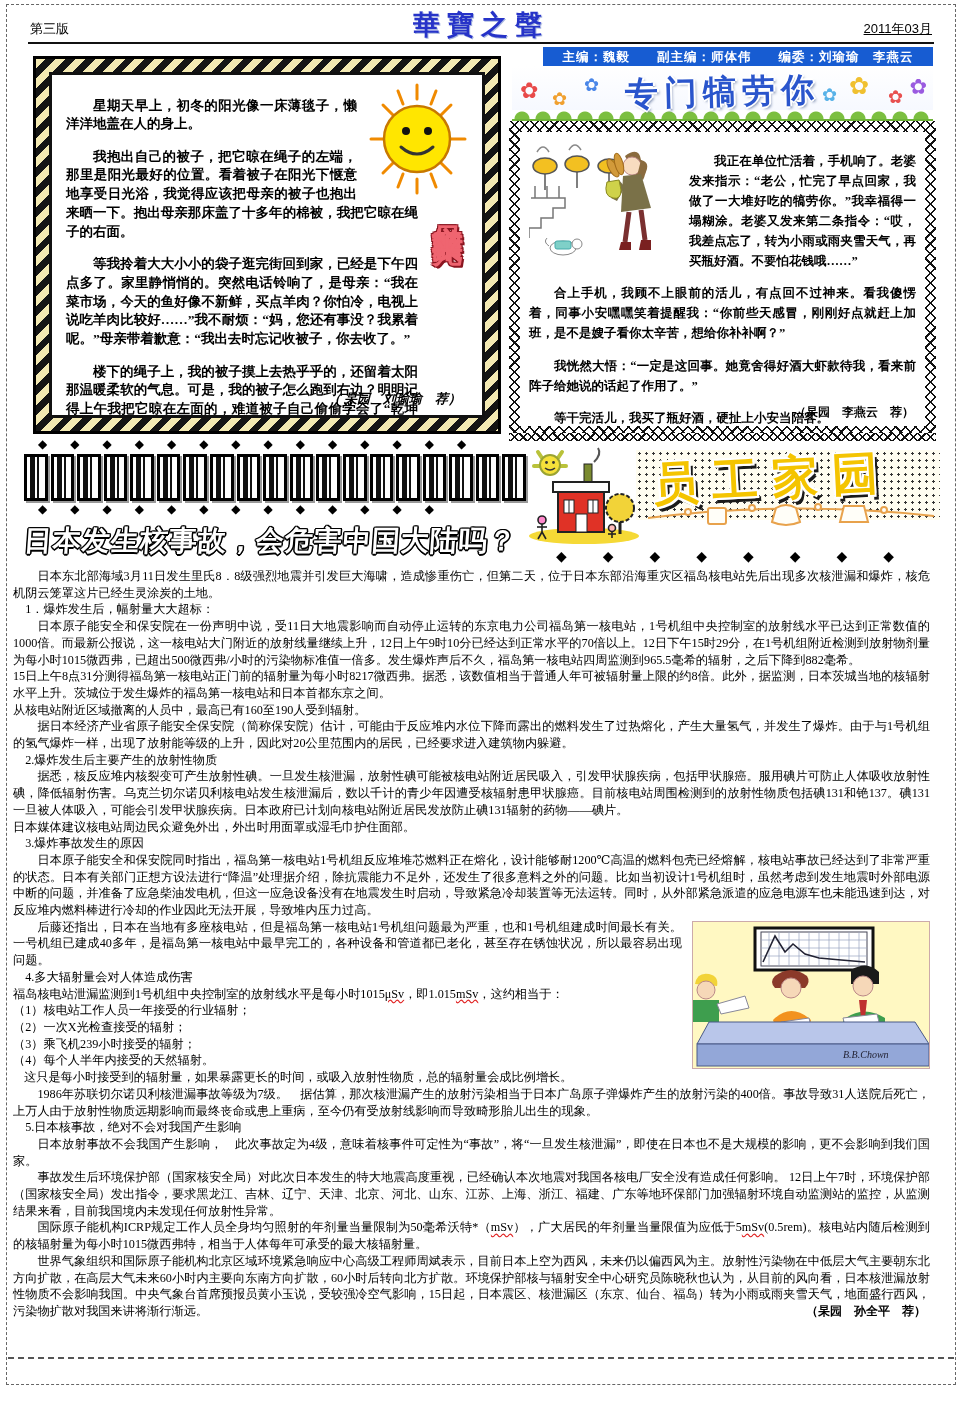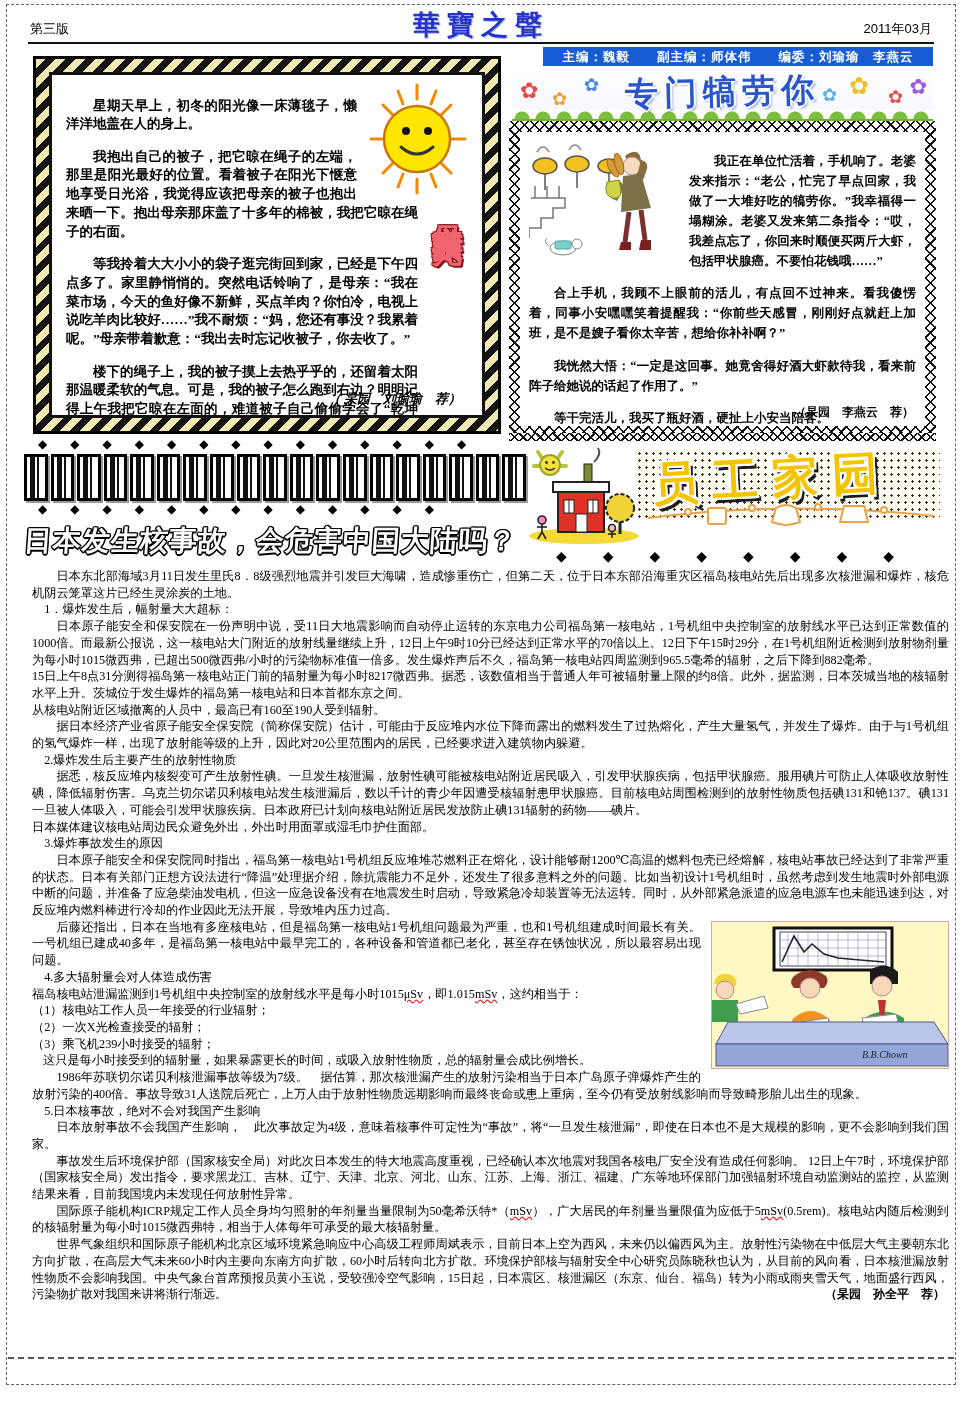--- a/index.html
+++ b/index.html
@@ -3,21 +3,21 @@
 <meta charset="utf-8">
 <style>
   html,body{margin:0;padding:0;background:#e8e8e8;}
   .page{position:relative;width:962px;height:1401px;background:#fff;margin:0 auto;
         font-family:"Liberation Sans","DejaVu Sans",sans-serif;overflow:hidden;color:#000;}
   .abs{position:absolute;}
   
   .page-border{position:absolute;left:6px;top:4px;right:6px;bottom:16px;border:1px dashed #666;pointer-events:none;}
   .bottom-dash{position:absolute;left:8px;right:8px;top:1357px;border-top:2px dashed #555;}
   .hdr-edition{left:30px;top:20px;font-size:13px;}
-  .hdr-date{right:30px;top:20px;font-size:13px;}
+  .hdr-date{right:30px;top:20px;font-size:13px;text-decoration:underline;}
   .hdr-masthead{left:0;top:7px;width:100%;text-align:center;font-size:27px;font-weight:bold;color:#2633c8;
         letter-spacing:7px;font-family:"Liberation Serif","DejaVu Serif",serif;text-shadow:1px 1px 0 #aab8e0;}
   .hdr-rule{left:28px;right:28px;top:42px;border-top:2px solid #111;}
   .editor-bar{left:543px;top:47px;width:390px;height:21px;background:#175cd2;color:#fff;font-size:12.5px;
         font-weight:bold;line-height:21px;text-align:center;letter-spacing:1px;}
   
   .box1{left:33px;top:56px;width:468px;height:378px;background:#000;}
   .box1 .pat{position:absolute;inset:3px;background:repeating-linear-gradient(135deg,#f3e9b2 0 7px,#141414 7px 14px);}
   .box1 .inner{position:absolute;inset:16px;background:#fff;border:3px solid #111;padding:8px 12px 4px 14px;
         box-sizing:border-box;overflow:hidden;font-family:"Liberation Serif","DejaVu Serif",serif;
@@ -72,21 +72,21 @@
   .b2-dots{position:absolute;left:108px;top:4px;right:0;bottom:24px;
         background:radial-gradient(#333 1px,transparent 1.3px) 0 0/7px 7px,#fffdf0;}
   .banner2-title{position:absolute;left:124px;top:2px;font-size:46px;font-weight:bold;color:#f4c400;
         letter-spacing:14px;transform:rotate(-3deg);white-space:nowrap;
         text-shadow:-2px -2px 0 #fff,2px -2px 0 #fff,-2px 2px 0 #fff,2px 2px 0 #fff,4px 5px 0 #1a1a1a;}
   .houseart{position:absolute;left:0;top:0;width:112px;height:98px;}
   .clothesline{position:absolute;left:120px;bottom:14px;width:286px;height:34px;}
   .banner2-diam{left:556px;top:548px;width:384px;height:16px;line-height:16px;font-size:14px;letter-spacing:36px;
         overflow:hidden;white-space:nowrap;}
   
-  .bodytext{left:32px;top:568px;width:917px;font-family:"Liberation Serif","DejaVu Serif",serif;
+  .bodytext{left:13px;top:568px;width:917px;font-family:"Liberation Serif","DejaVu Serif",serif;
         font-size:12.2px;line-height:16.7px;text-align:justify;}
   .bodytext p{margin:0;}
   .meetfloat{float:right;width:236px;height:146px;margin:2px 0 4px 10px;border:1px solid #caa;}
   .squiggle{text-decoration:underline;text-decoration-style:wavy;text-decoration-color:#e02020;}
   .attr3{text-align:right;margin-top:-16.7px;padding-right:4px;font-weight:bold;font-size:12px;}
 </style>
 </head>
 <body>
 
 <div class="page">
@@ -185,21 +185,21 @@
               <path d="M112 102 h10 v10 h-12 z" fill="#7a2020"></path>
           </g>
           <g>
             <ellipse cx="34" cy="110" rx="13" ry="7" fill="#fff" stroke="#888"></ellipse>
             <rect x="26" y="103" width="16" height="8" rx="2" fill="#7fd0c8" stroke="#4aa"></rect>
             <circle cx="48" cy="106" r="5" fill="#fff" stroke="#888"></circle>
             <path d="M20 108 q-6 -4 -2 -8" stroke="#888" fill="none"></path>
           </g>
         </svg>
       </div>
-    <p style="text-indent: 2em;">我正在单位忙活着，手机响了。老婆发来指示：“老公，忙完了早点回家，我做了一大堆好吃的犒劳你。”我幸福得一塌糊涂。老婆又发来第二条指令：“哎，我差点忘了，你回来时顺便买两斤大虾，包括甲状腺癌。不要怕花钱哦……”</p>
+    <p style="text-indent: 2em;">我正在单位忙活着，手机响了。老婆发来指示：“老公，忙完了早点回家，我做了一大堆好吃的犒劳你。”我幸福得一塌糊涂。老婆又发来第二条指令：“哎，我差点忘了，转为小雨或雨夹雪天气，再买瓶好酒。不要怕花钱哦……”</p>
         <p style="text-indent: 2em;">合上手机，我顾不上眼前的活儿，有点回不过神来。看我傻愣着，同事小安嘿嘿笑着提醒我：“你前些天感冒，刚刚好点就赶上加班，是不是嫂子看你太辛苦，想给你补补啊？”</p>
         <p style="text-indent: 2em;">我恍然大悟：“一定是这回事。她竟舍得好酒大虾款待我，看来前阵子给她说的话起了作用了。”</p>
         <p style="text-indent: 2em;">等干完活儿，我买了瓶好酒，硬扯上小安当陪客。</p>
       </div>
     <div class="attr2">（杲园　李燕云　荐）</div>
   </section>
 
   <div class="abs lattice-strip"></div>
 
   <div class="abs midband">
@@ -333,20 +333,21 @@
           <rect x="4" y="122" width="232" height="22" fill="#93a7d8" stroke="#4a5a88"></rect>
           <text x="150" y="136" font-size="10" font-style="italic" fill="#223" font-family="Liberation Serif, serif">B.B.Chown</text>
         </svg>
       </div>
     <p style="text-indent: 2em;">后藤还指出，日本在当地有多座核电站，但是福岛第一核电站1号机组问题最为严重，也和1号机组建成时间最长有关。一号机组已建成40多年，是福岛第一核电站中最早完工的，各种设备和管道都已老化，甚至存在锈蚀状况，所以最容易出现问题。</p>
         <p style="text-indent: 1em;">4.多大辐射量会对人体造成伤害</p>
         <p style="text-indent: 0em;">福岛核电站泄漏监测到1号机组中央控制室的放射线水平是每小时1015<span class="squiggle">μSv</span>，即1.015<span class="squiggle">mSv</span>，这约相当于：</p>
         <p style="text-indent: 0em;">（1）核电站工作人员一年接受的行业辐射；</p>
         <p style="text-indent: 0em;">（2）一次X光检查接受的辐射；</p>
         <p style="text-indent: 0em;">（3）乘飞机239小时接受的辐射；</p>
+        <p style="text-indent: 0em;">（4）每个人半年内接受的天然辐射。</p>
         <p style="text-indent: 0em; margin-left: 11px;">这只是每小时接受到的辐射量，如果暴露更长的时间，或吸入放射性物质，总的辐射量会成比例增长。</p>
         <p style="text-indent: 2em;">1986年苏联切尔诺贝利核泄漏事故等级为7级。　据估算，那次核泄漏产生的放射污染相当于日本广岛原子弹爆炸产生的放射污染的400倍。事故导致31人送院后死亡，上万人由于放射性物质远期影响而最终丧命或患上重病，至今仍有受放射线影响而导致畸形胎儿出生的现象。</p>
         <p style="text-indent: 1em;">5.日本核事故，绝对不会对我国产生影响</p>
         <p style="text-indent: 2em;">日本放射事故不会我国产生影响，　此次事故定为4级，意味着核事件可定性为“事故”，将“一旦发生核泄漏”，即使在日本也不是大规模的影响，更不会影响到我们国家。</p>
         <p style="text-indent: 2em;">事故发生后环境保护部（国家核安全局）对此次日本发生的特大地震高度重视，已经确认本次地震对我国各核电厂安全没有造成任何影响。 12日上午7时，环境保护部（国家核安全局）发出指令，要求黑龙江、吉林、辽宁、天津、北京、河北、山东、江苏、上海、浙江、福建、广东等地环保部门加强辐射环境自动监测站的监控，从监测结果来看，目前我国境内未发现任何放射性异常。</p>
         <p style="text-indent: 2em;">国际原子能机构ICRP规定工作人员全身均匀照射的年剂量当量限制为50毫希沃特*（<span class="squiggle">mSv</span>），广大居民的年剂量当量限值为应低于5<span class="squiggle">mSv</span>(0.5rem)。核电站内随后检测到的核辐射量为每小时1015微西弗特，相当于人体每年可承受的最大核辐射量。</p>
         <p style="text-indent: 2em;">世界气象组织和国际原子能机构北京区域环境紧急响应中心高级工程师周斌表示，目前日本上空为西风，未来仍以偏西风为主。放射性污染物在中低层大气主要朝东北方向扩散，在高层大气未来60小时内主要向东南方向扩散，60小时后转向北方扩散。环境保护部核与辐射安全中心研究员陈晓秋也认为，从目前的风向看，日本核泄漏放射性物质不会影响我国。中央气象台首席预报员黄小玉说，受较强冷空气影响，15日起，日本震区、核泄漏区（东京、仙台、福岛）转为小雨或雨夹雪天气，地面盛行西风，污染物扩散对我国来讲将渐行渐远。</p>
       </div>
     <div class="attr3">（杲园　孙全平　荐）</div>
   </div>

